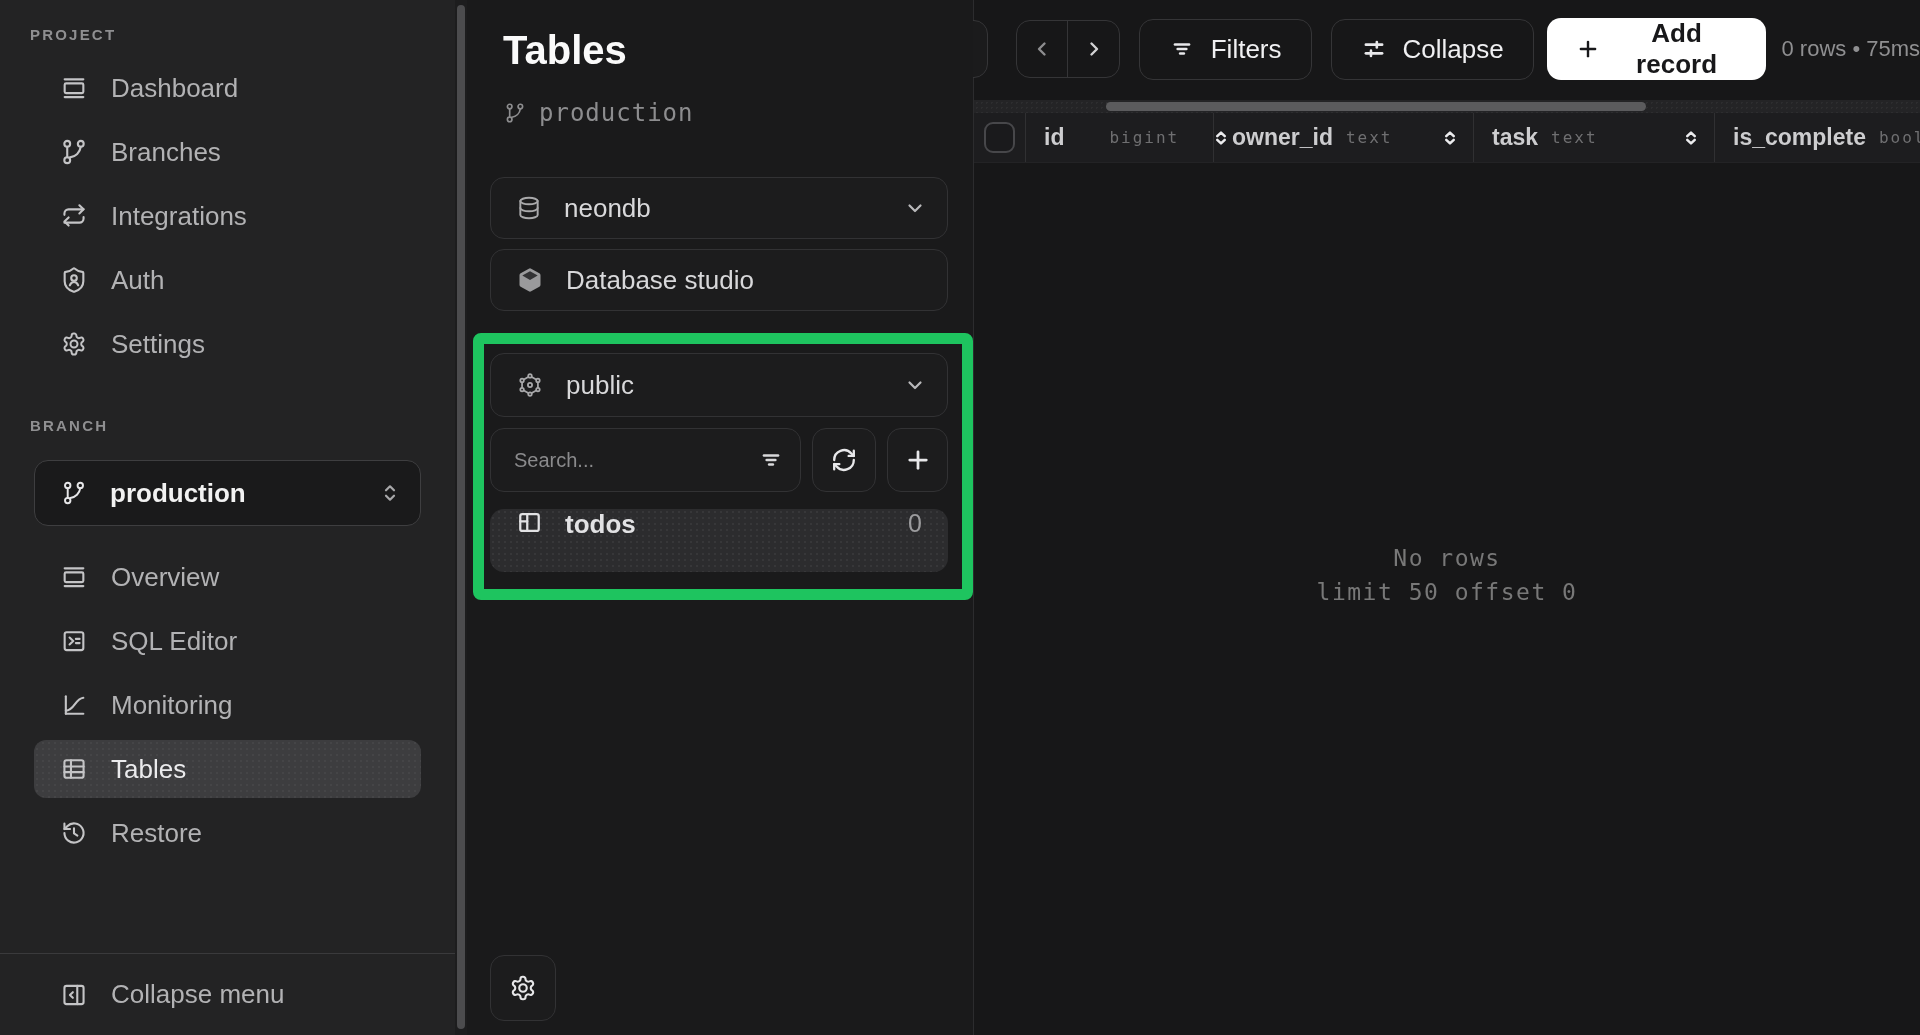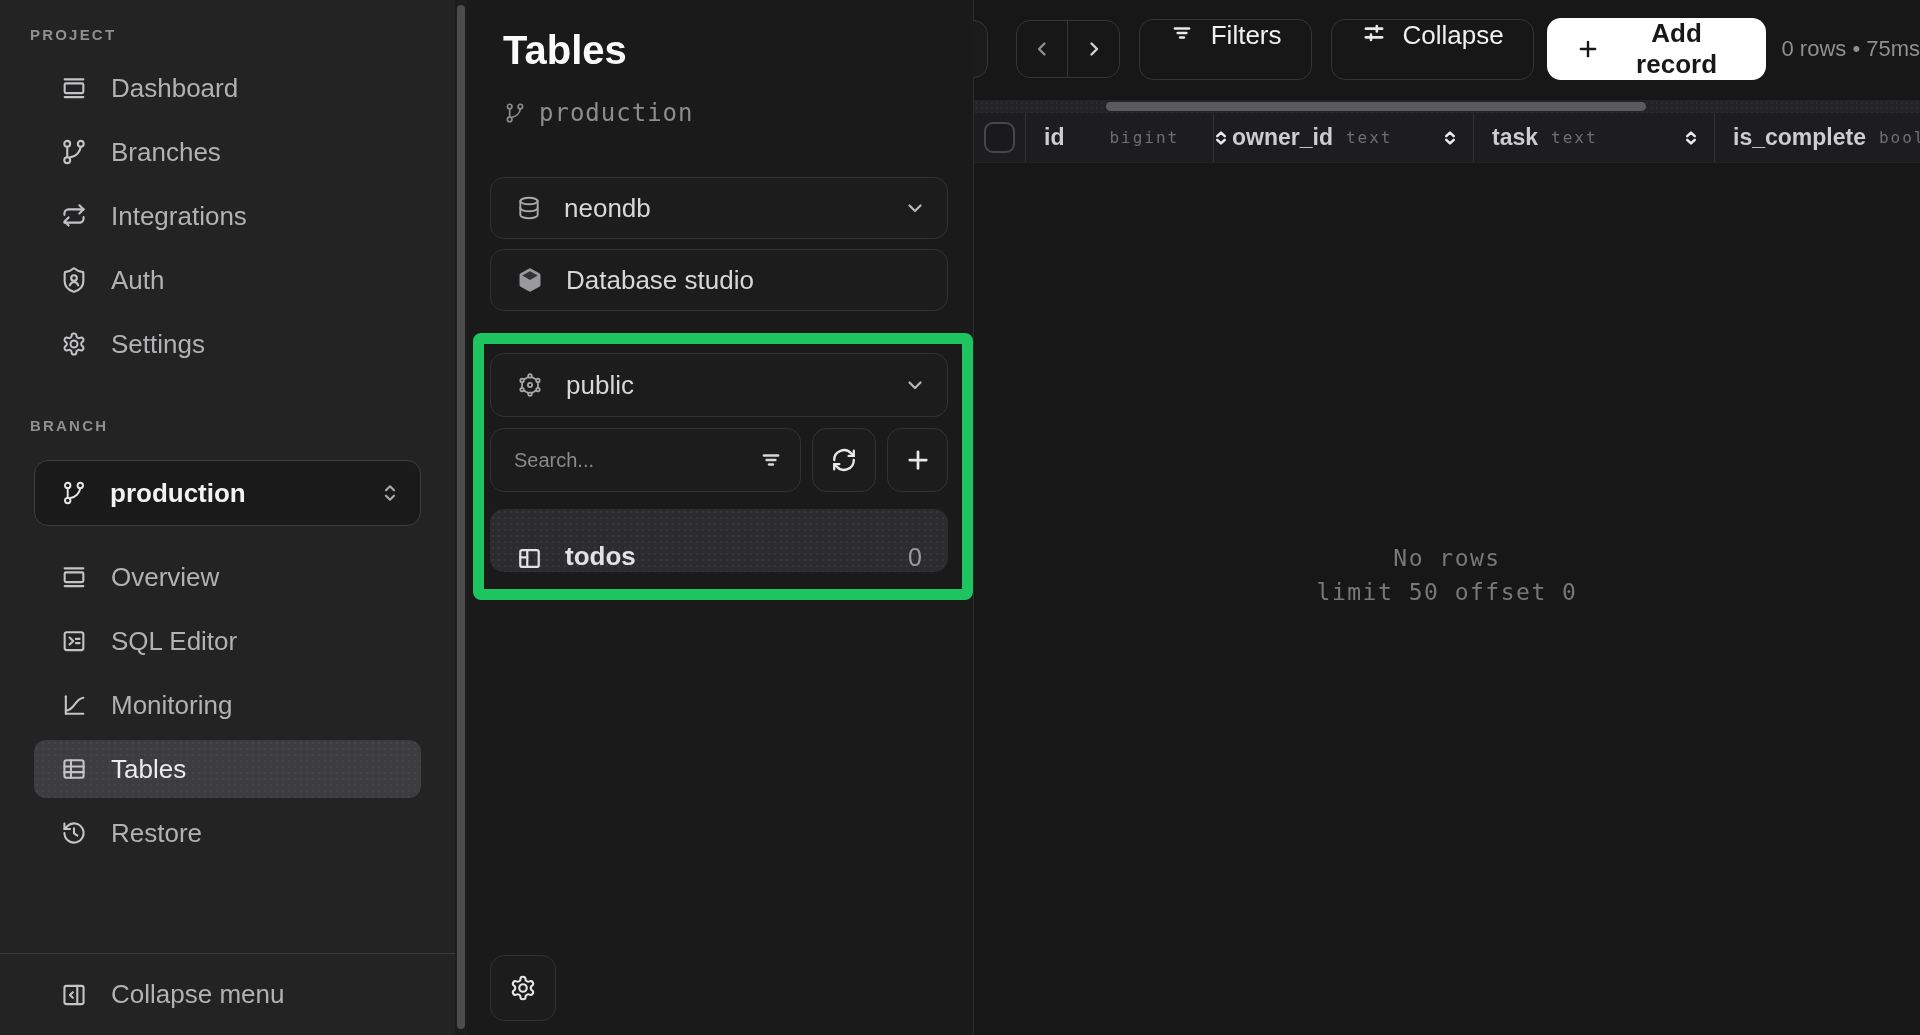--- a/index.html
+++ b/index.html
@@ -98,21 +98,21 @@
     width:64px; height:64px; border:1.5px solid #323234; border-radius:14px;
     background:#1c1c1d; display:flex; align-items:center; justify-content:center;
     color:#e8e8ea; cursor:pointer;
   }
   .sq-btn.plus { width:61px; }
   .table-row {
     position:absolute; left:23px; top:509px; width:458px; height:63px;
     background:#2c2c2e; border-radius:14px;
     background-image: radial-gradient(rgba(255,255,255,0.05) 1.2px, transparent 1.2px);
     background-size:6px 6px;
-    display:flex; align-items:flex-end; gap:22px; padding:0 26px;
+    display:flex; align-items:flex-start; gap:22px; padding:0 26px;
     color:#e2e2e4; font-size:26px; font-weight:600; cursor:pointer;
   }
   .table-row .ic { color:#e2e2e4; }
   .table-row .count { margin-left:auto; font-weight:400; color:#9c9c9e; font-size:25px; }
   .panel-gear {
     position:absolute; left:23px; bottom:14px; width:66px; height:66px;
     border:1.5px solid #323234; border-radius:14px; background:#1c1c1d;
     display:flex; align-items:center; justify-content:center; color:#e6e6e8; cursor:pointer;
   }
 
@@ -129,21 +129,21 @@
   .pager {
     margin-left:42px; width:113px; height:58px;
     border:1.5px solid #353537; border-radius:14px; display:flex; overflow:hidden;
   }
   .pager .half { flex:1; display:flex; align-items:center; justify-content:center; cursor:pointer; }
   .pager .half:first-child { border-right:1.5px solid #353537; color:#8d8d8f; }
   .pager .half:last-child { color:#d2d2d4; }
   .tb-btn {
     margin-left:19px; height:61px; padding:0 29px;
     border:1.5px solid #353537; border-radius:14px; background:transparent;
-    display:flex; gap:16px;
+    display:flex; align-items:center; gap:16px;
     color:#f0f0f2; font-size:26px; font-weight:500; cursor:pointer;
   }
   .tb-btn .ic { color:#e8e8ea; }
   .add-btn {
     margin-left:13px; height:62px; padding:0 28px;
     background:#ffffff; border:none; border-radius:14px;
     display:flex; align-items:center; gap:14px;
     color:#18181a; font-size:26px; font-weight:600; cursor:pointer;
   }
   .add-btn .ic { color:#18181a; }

